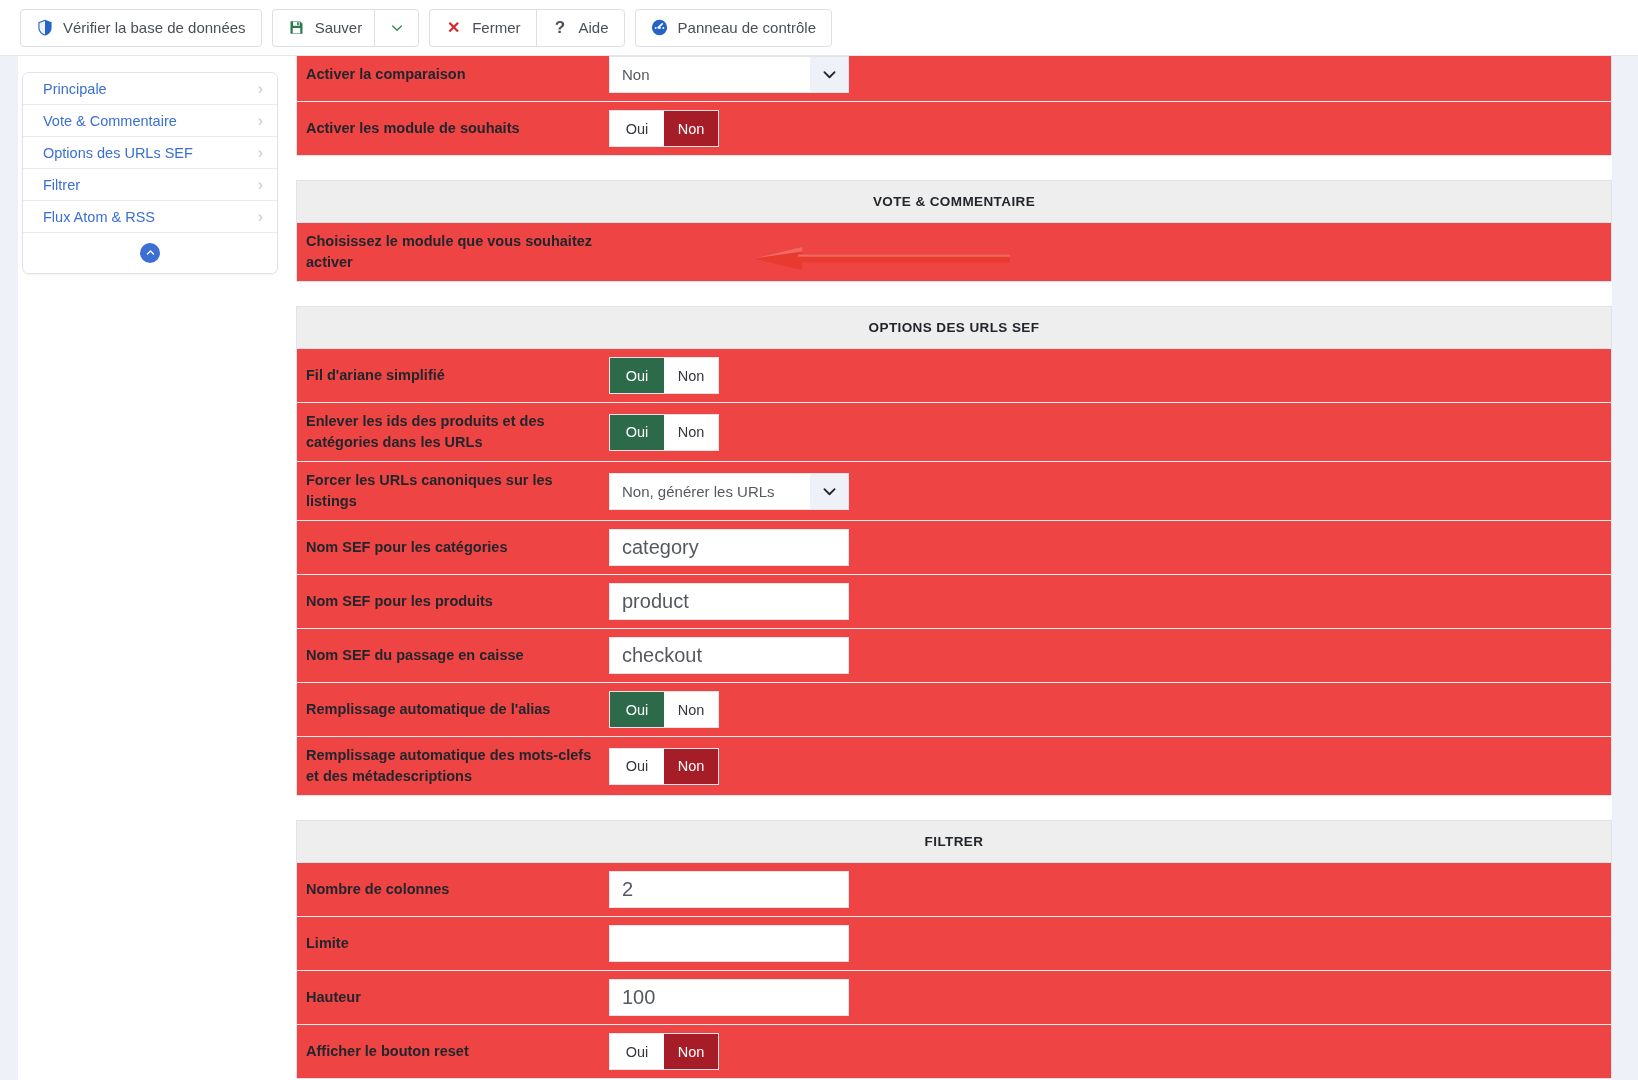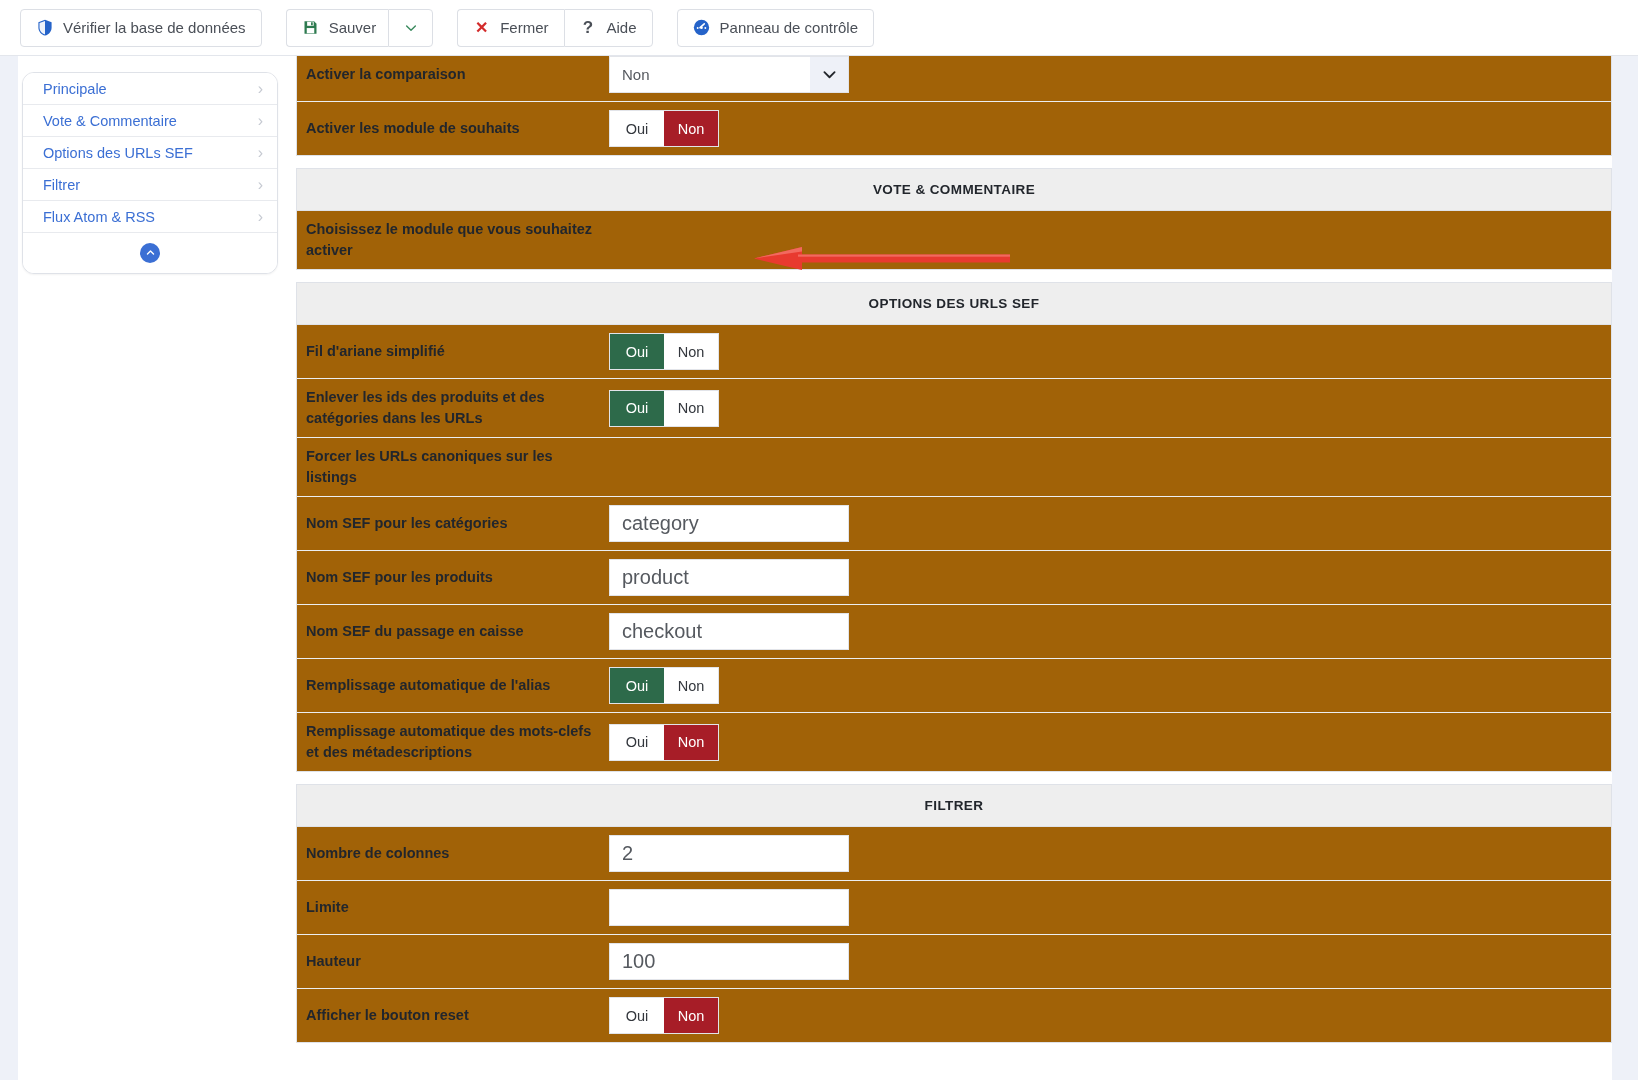--- a/index.html
+++ b/index.html
@@ -31,21 +31,21 @@
   
   #toolbar {
     position: absolute;
     left: 0; top: 0;
     width: 1638px; height: 56px;
     background: #ffffff;
     border-bottom: 1px solid #e3e6ec;
     display: flex;
     align-items: center;
     padding-left: 20px;
-    gap: 24px;
+    gap: 10px;
     z-index: 30;
   }
   .tb-group { display: flex; align-items: stretch; justify-content: space-between; }
   .tb-btn {
     display: flex; align-items: center; gap: 10px;
     height: 38px;
     padding: 0 15px;
     background: #ffffff;
     border: 1px solid #dcdfe5;
     border-radius: 4px;
@@ -70,21 +70,21 @@
   .qmark { font-weight: 700; font-size: 17px; color: #4a4f57; line-height: 1; }
   .xmark { font-weight: 700; font-size: 16px; color: #d32b2b; line-height: 1; }
 
   
   #sidebar {
     position: absolute;
     left: 22px; top: 72px;
     width: 256px;
     background: #ffffff;
     border: 1px solid #dfe2e8;
-    border-radius: 12px;
+    border-radius: 7px;
     box-shadow: 0 1px 2px rgba(0,0,0,.05);
     overflow: hidden;
     z-index: 20;
   }
   .side-item {
     display: flex; align-items: center; justify-content: space-between;
     height: 32px;
     padding: 0 14px 0 20px;
     border-bottom: 1px solid #e8eaee;
     font-size: 14.5px;
@@ -107,24 +107,24 @@
 
   
   #panel {
     position: absolute;
     left: 296px; top: 48px;
     width: 1316px;
     z-index: 10;
   }
 
   .card {
-    background: #a16207;
+    background: #ef4444;
     border: 1px solid #dfe2e8;
     border-top: none;
-    margin-bottom: 12px;
+    margin-bottom: 24px;
   }
   .card.first { border-top: none; margin-top: 0; }
 
   .sec-head {
     background: #eeeeee;
     border-top: 1px solid #dfe2e8;
     border-bottom: 1px solid #dfe2e8;
     height: 43px;
     display: flex; align-items: center; justify-content: center;
     font-size: 13.5px;
@@ -358,20 +358,30 @@
           <div class="row-label">Enlever les ids des produits et des catégories dans les URLs</div>
           <div class="row-control">
             <div class="toggle">
               <div class="tg on-yes">Oui</div>
               <div class="tg">Non</div>
             </div>
           </div>
         </div>
         <div class="row">
           <div class="row-label">Forcer les URLs canoniques sur les listings</div>
+          <div class="row-control">
+            <div class="sel">
+              <div class="sel-val">Non, générer les URLs</div>
+              <div class="sel-arrow">
+                <svg width="17" height="17" viewBox="0 0 16 16">
+                  <path d="M3.2 5.8 8 10.6l4.8-4.8" stroke="#22262c" stroke-width="1.7" fill="none" stroke-linecap="round" stroke-linejoin="round"></path>
+                </svg>
+              </div>
+            </div>
+          </div>
         </div>
         <div class="row">
           <div class="row-label">Nom SEF pour les catégories</div>
           <div class="row-control">
             <input class="inp" type="text" value="category" style="">
           </div>
         </div>
         <div class="row">
           <div class="row-label">Nom SEF pour les produits</div>
           <div class="row-control">

